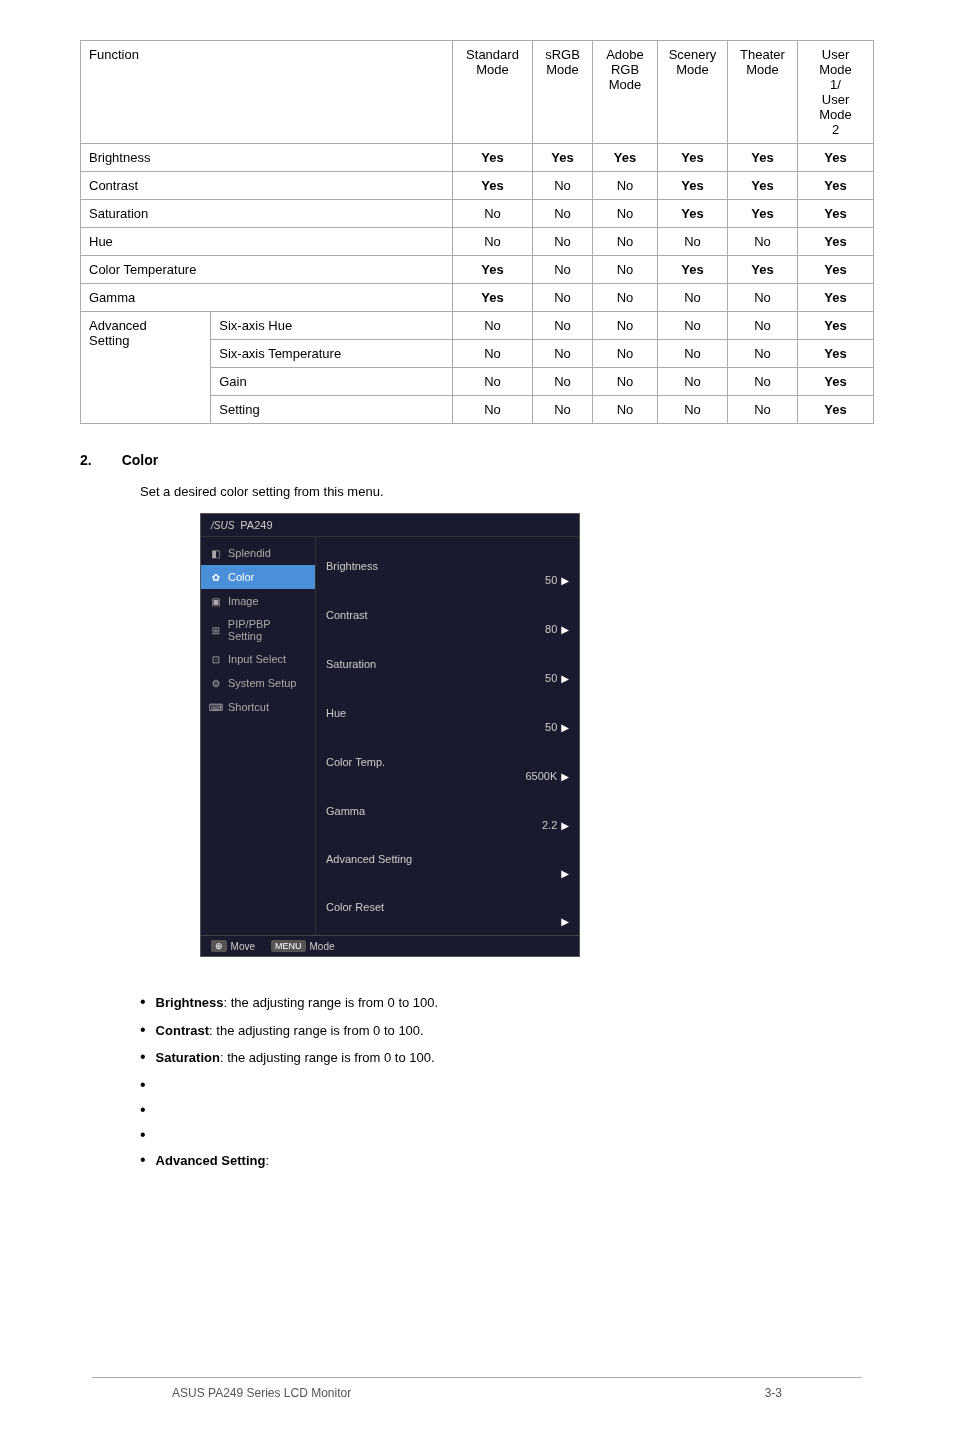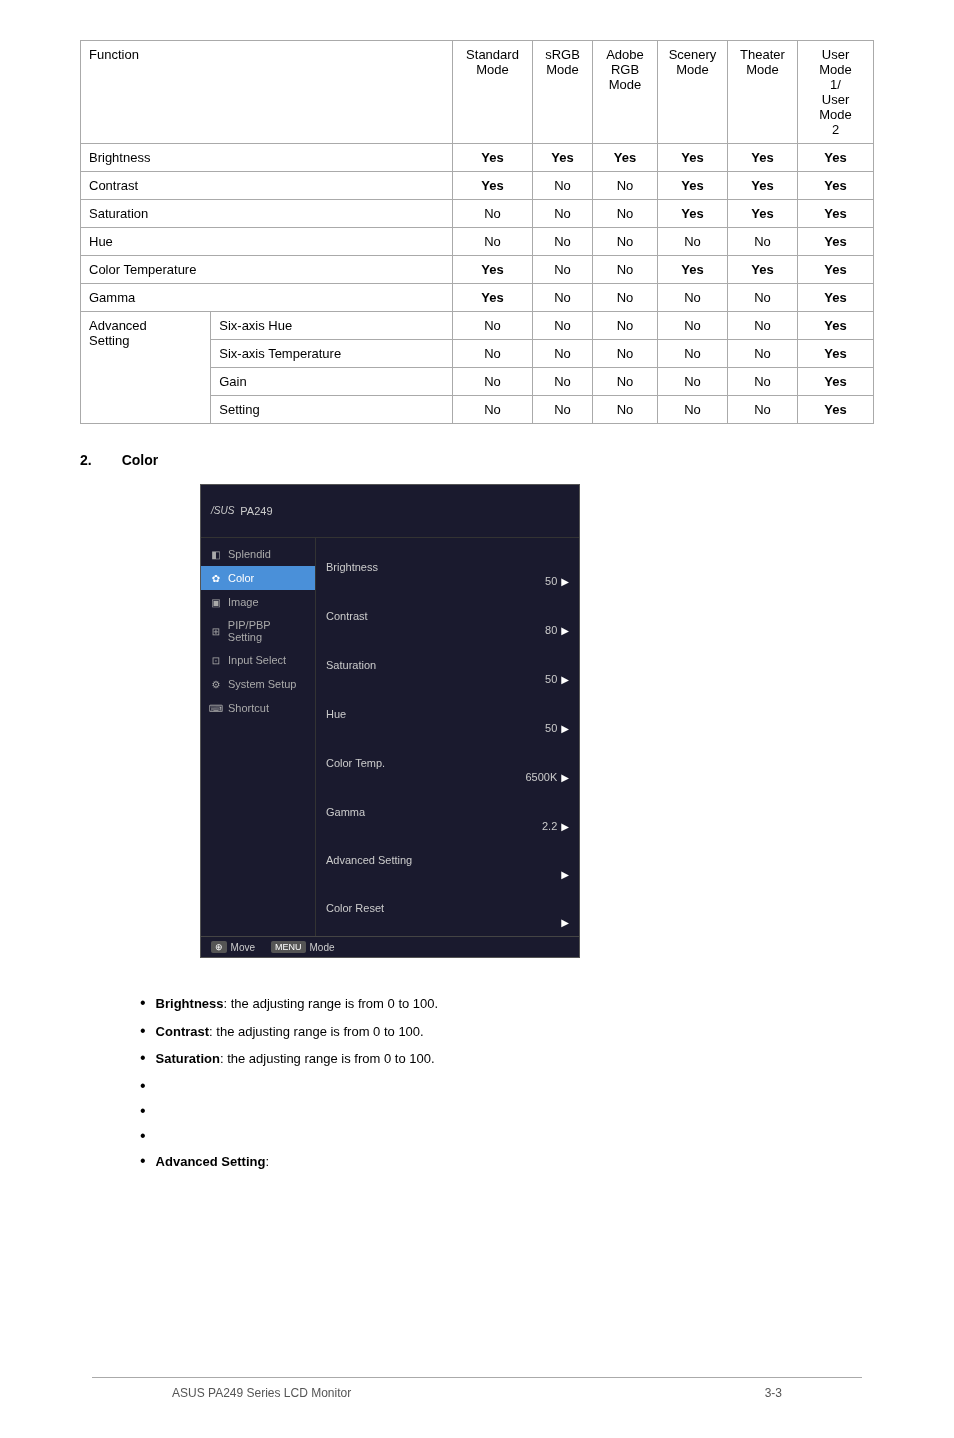--- a/index.html
+++ b/index.html
@@ -76,24 +76,24 @@
       margin-bottom: 20px;
       display: inline-block;
       border: 1px solid #555;
       background: #1a1a2e;
       width: 380px;
       color: #fff;
       font-size: 11.5px;
     }
     .osd-title-bar {
       background: #1a1a2e;
-      padding: 20px 10px;
+      padding: 5px 10px;
       font-size: 12px;
       display: flex;
-      align-items: flex-start;
+      align-items: flex-end;
       border-bottom: 1px solid #333;
     }
     .osd-title-bar .asus-logo {
       color: #ccc;
       font-size: 10px;
       margin-right: 6px;
       font-style: italic;
     }
     .osd-title-bar .model {
       color: #ccc;
@@ -321,20 +321,21 @@
         <td class="center"><b>Yes</b></td>
       </tr>
     </tbody>
 </table>
 
 <div style="margin-bottom: 16px;">
   <div style="display:flex; align-items:baseline; gap:30px; margin-bottom:8px;">
     <span class="section-num">2.</span>
     <span style="font-weight:bold; font-size:14px;">Color</span>
   </div>
+  <div class="section-desc">Set a desired color setting from this menu.</div>
 
   
   <div class="osd-container" style="margin-left:120px;">
     <div class="osd-title-bar">
       <span class="asus-logo">/SUS</span>
       <span class="model">PA249</span>
     </div>
     <div class="osd-body">
       <div class="osd-sidebar" id="osd-sidebar">
           <div class="osd-sidebar-item">

